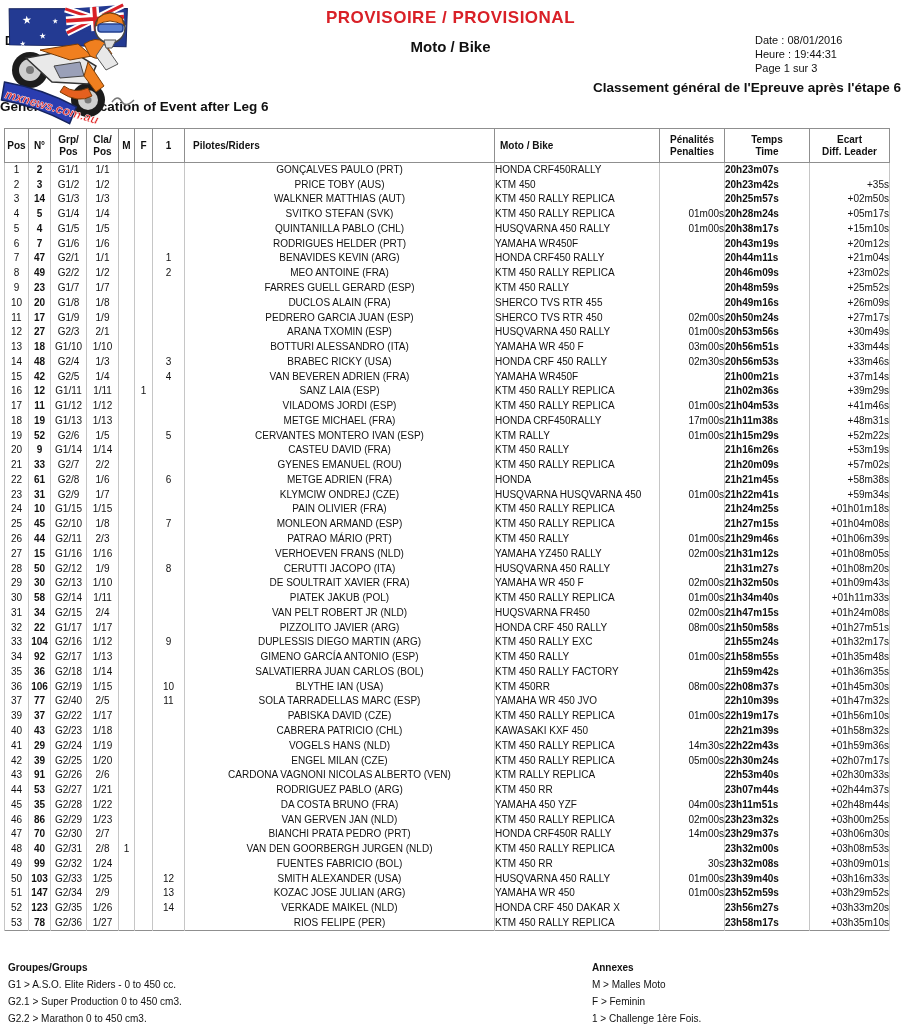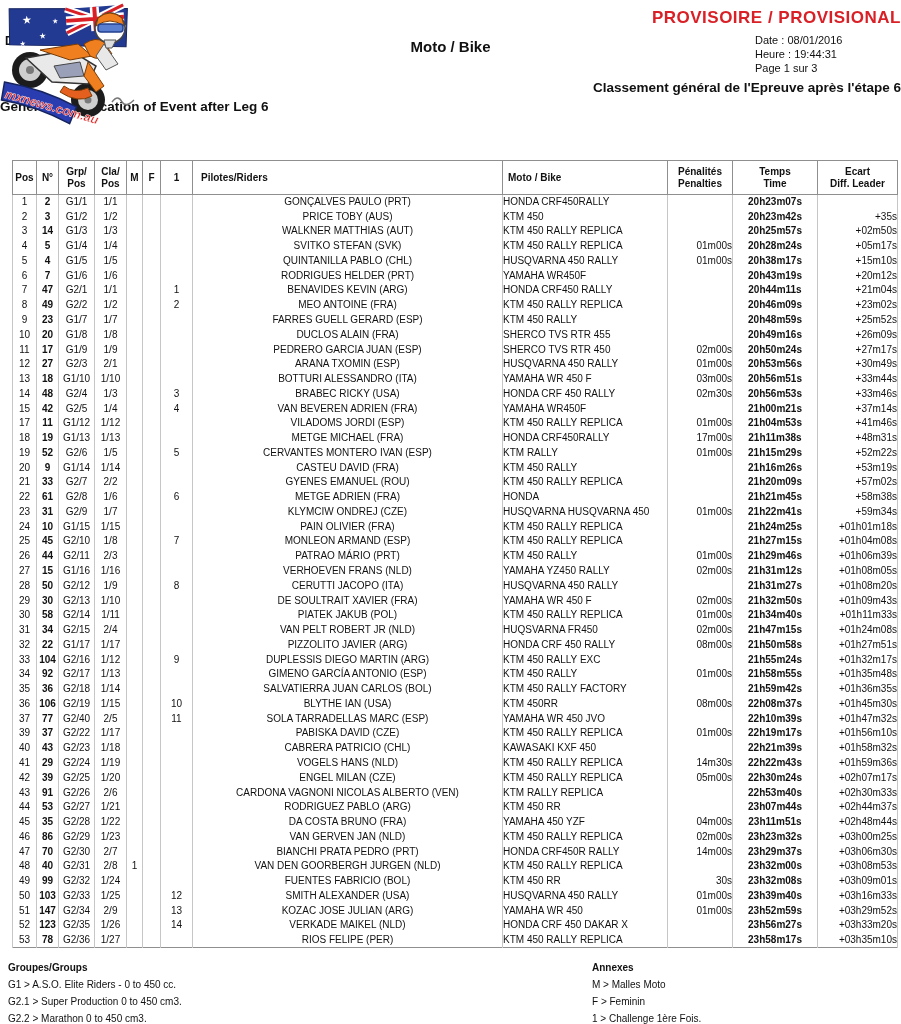--- a/index.html
+++ b/index.html
@@ -4,32 +4,32 @@
 <style>
   html,body{margin:0;padding:0;}
   body{
     width:901px;height:1024px;position:relative;background:#ffffff;
     font-family:"Liberation Sans","DejaVu Sans",sans-serif;color:#1a1a1a;
     overflow:hidden;
   }
   
   .doc-label{position:absolute;left:5px;top:34px;font-size:12px;font-weight:bold;color:#111;z-index:1;}
   .logo{position:absolute;left:0;top:0;width:235px;height:130px;z-index:2;}
-  .title-red{position:absolute;left:0;top:8px;width:100%;text-align:right;
+  .title-red{position:absolute;left:0;top:8px;width:100%;text-align:center;
     font-size:17px;font-weight:bold;letter-spacing:0.5px;}
   .moto-bike{position:absolute;left:0;top:38px;width:100%;text-align:center;
     font-size:15px;font-weight:bold;color:#111;}
   .date-block{position:absolute;left:755px;top:33px;font-size:11px;color:#111;line-height:14px;}
   .class-fr{position:absolute;left:0;top:80px;width:100%;text-align:right;font-size:13.5px;font-weight:bold;color:#111;}
   .class-en{position:absolute;left:0;top:99px;width:100%;text-align:left;font-size:13.5px;font-weight:bold;color:#111;}
   
   .results{
-    position:absolute;left:12px;top:128px;width:885px;
+    position:absolute;left:4px;top:128px;width:885px;
     border-collapse:collapse;table-layout:fixed;
-    font-size:10px;color:#111;margin-top:32px;
+    font-size:10px;color:#111;
   }
   .results,
   .results thead th{border:1px solid #8f8f8f;}
   .results th,.results td{
     padding:0;margin:0;white-space:nowrap;overflow:hidden;
     border-left:1px solid #c6c6c6;border-right:1px solid #c6c6c6;
   }
   .results thead th{
     height:33px;font-size:10px;font-weight:bold;text-align:center;
     vertical-align:middle;line-height:12px;background:#fff;
@@ -38,21 +38,21 @@
   .results thead th.h-rider{text-align:left;padding-left:8px;}
   .results thead th.h-bike{text-align:left;padding-left:5px;}
   .results tbody tr{height:14.77px;}
   .results td{vertical-align:middle;line-height:14px;}
   .c-pos{text-align:center;}
   .c-num{text-align:center;font-weight:bold;}
   .c-grp,.c-cla,.c-m,.c-f,.c-one{text-align:center;}
   .c-rider{text-align:center;padding-left:8px;}
   .c-bike{text-align:left;padding-left:5px;}
   .c-pen{text-align:right;padding-right:5px;}
-  .c-time{text-align:center;padding-right:8px;font-weight:bold;}
+  .c-time{text-align:left;padding-right:8px;font-weight:bold;}
   .c-gap{text-align:right;padding-right:5px;}
   
   .legend{position:absolute;top:959px;font-size:10px;line-height:17px;color:#111;}
   .legend .lg-title{font-weight:bold;}
   .groups-block{left:8px;}
   .annexes-block{left:592px;}
 </style>
 </head>
 <body>
 
@@ -362,20 +362,34 @@
         <td class="c-m"></td>
         <td class="c-f"></td>
         <td class="c-one">4</td>
         <td class="c-rider">VAN BEVEREN ADRIEN (FRA)</td>
         <td class="c-bike">YAMAHA WR450F</td>
         <td class="c-pen"></td>
         <td class="c-time">21h00m21s</td>
         <td class="c-gap">+37m14s</td>
       </tr>
       <tr>
+        <td class="c-pos">16</td>
+        <td class="c-num">12</td>
+        <td class="c-grp">G1/11</td>
+        <td class="c-cla">1/11</td>
+        <td class="c-m"></td>
+        <td class="c-f">1</td>
+        <td class="c-one"></td>
+        <td class="c-rider">SANZ LAIA (ESP)</td>
+        <td class="c-bike">KTM 450 RALLY REPLICA</td>
+        <td class="c-pen"></td>
+        <td class="c-time">21h02m36s</td>
+        <td class="c-gap">+39m29s</td>
+      </tr>
+      <tr>
         <td class="c-pos">17</td>
         <td class="c-num">11</td>
         <td class="c-grp">G1/12</td>
         <td class="c-cla">1/12</td>
         <td class="c-m"></td>
         <td class="c-f"></td>
         <td class="c-one"></td>
         <td class="c-rider">VILADOMS JORDI (ESP)</td>
         <td class="c-bike">KTM 450 RALLY REPLICA</td>
         <td class="c-pen">01m00s</td>

